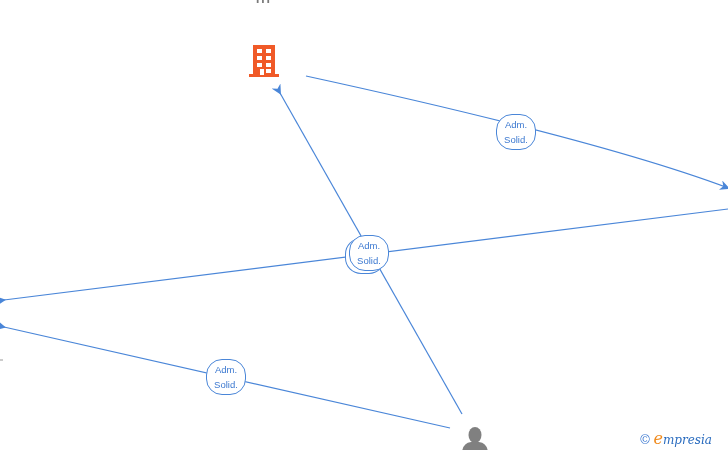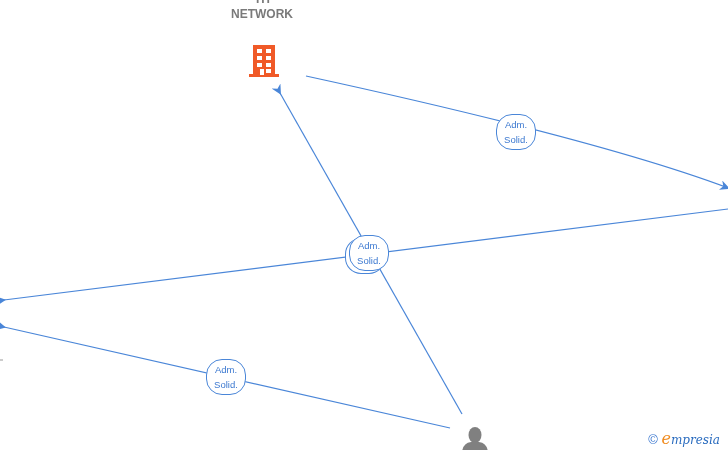--- a/index.html
+++ b/index.html
@@ -2,21 +2,21 @@
 <html><head>
   <meta charset="utf-8">
   <style>
     html, body { margin:0; padding:0; background:#ffffff; }
     body { width:728px; height:450px; position:relative; overflow:hidden; font-family:"Liberation Sans", sans-serif; }
     svg.edges { position:absolute; left:0; top:0; }
     .node-label { position:absolute; text-align:center; color:#7a7a7a; font-weight:bold; font-size:12px; line-height:15px; }
     .edge-label { position:absolute; background:#fff; border:1px solid #4a86d8; border-radius:16px; color:#3b78d0; font-size:9.5px; line-height:15px; text-align:center; width:38px; padding:2px 0; }
     .edge-label.shadow { box-shadow:-4px 3px 0 -1px #fff, -4px 3px 0 0 #4a86d8; }
     .icon { position:absolute; }
-    .footer { position:absolute; right:8px; bottom:2px; font-size:13px; color:#3b78d0; }
+    .footer { position:absolute; right:16px; bottom:2px; font-size:13px; color:#3b78d0; }
     .footer .brand { font-family:"DejaVu Serif", serif; font-style:italic; color:#2a6cbf; font-size:12px; }
     .footer .e { color:#f08a1c; font-size:16px; font-style:italic; font-family:"DejaVu Serif", serif; }
   </style>
 </head>
 <body>
 
 <svg class="edges" width="728" height="450">
   <defs>
     <marker id="arr" markerWidth="10" markerHeight="10" refX="2" refY="5" orient="auto" markerUnits="userSpaceOnUse">
       <path d="M0,5 L10,0 L7,5 L10,10 Z" fill="#4a86d8"></path>
@@ -28,21 +28,20 @@
   <line x1="462" y1="414" x2="280" y2="93" stroke="#4a86d8" stroke-width="1.2" marker-end="url(#arr)"></line>
 
   <line x1="728" y1="209" x2="4" y2="300" stroke="#4a86d8" stroke-width="1.2" marker-end="url(#arr)"></line>
 
   <line x1="450" y1="428" x2="4" y2="327" stroke="#4a86d8" stroke-width="1.2" marker-end="url(#arr)"></line>
   <line x1="0" y1="360" x2="3" y2="360" stroke="#999" stroke-width="1"></line>
 </svg>
 
 <div class="node-label" style="left:212px; top:-8px; width:100px;">
   <div>TH</div>
-  <div>NETWORK</div>
 </div>
 
 <svg class="icon" style="left:248px; top:43px;" width="32" height="35" viewBox="0 0 32 35">
   <rect x="5" y="2" width="22" height="30" fill="#f05a28"></rect>
   <rect x="1" y="31" width="30" height="3" fill="#f05a28"></rect>
   <g fill="#fff">
     <rect x="9" y="6" width="5" height="4"></rect>
       <rect x="18" y="6" width="5" height="4"></rect>
     <rect x="9" y="13" width="5" height="4"></rect>
       <rect x="18" y="13" width="5" height="4"></rect>

